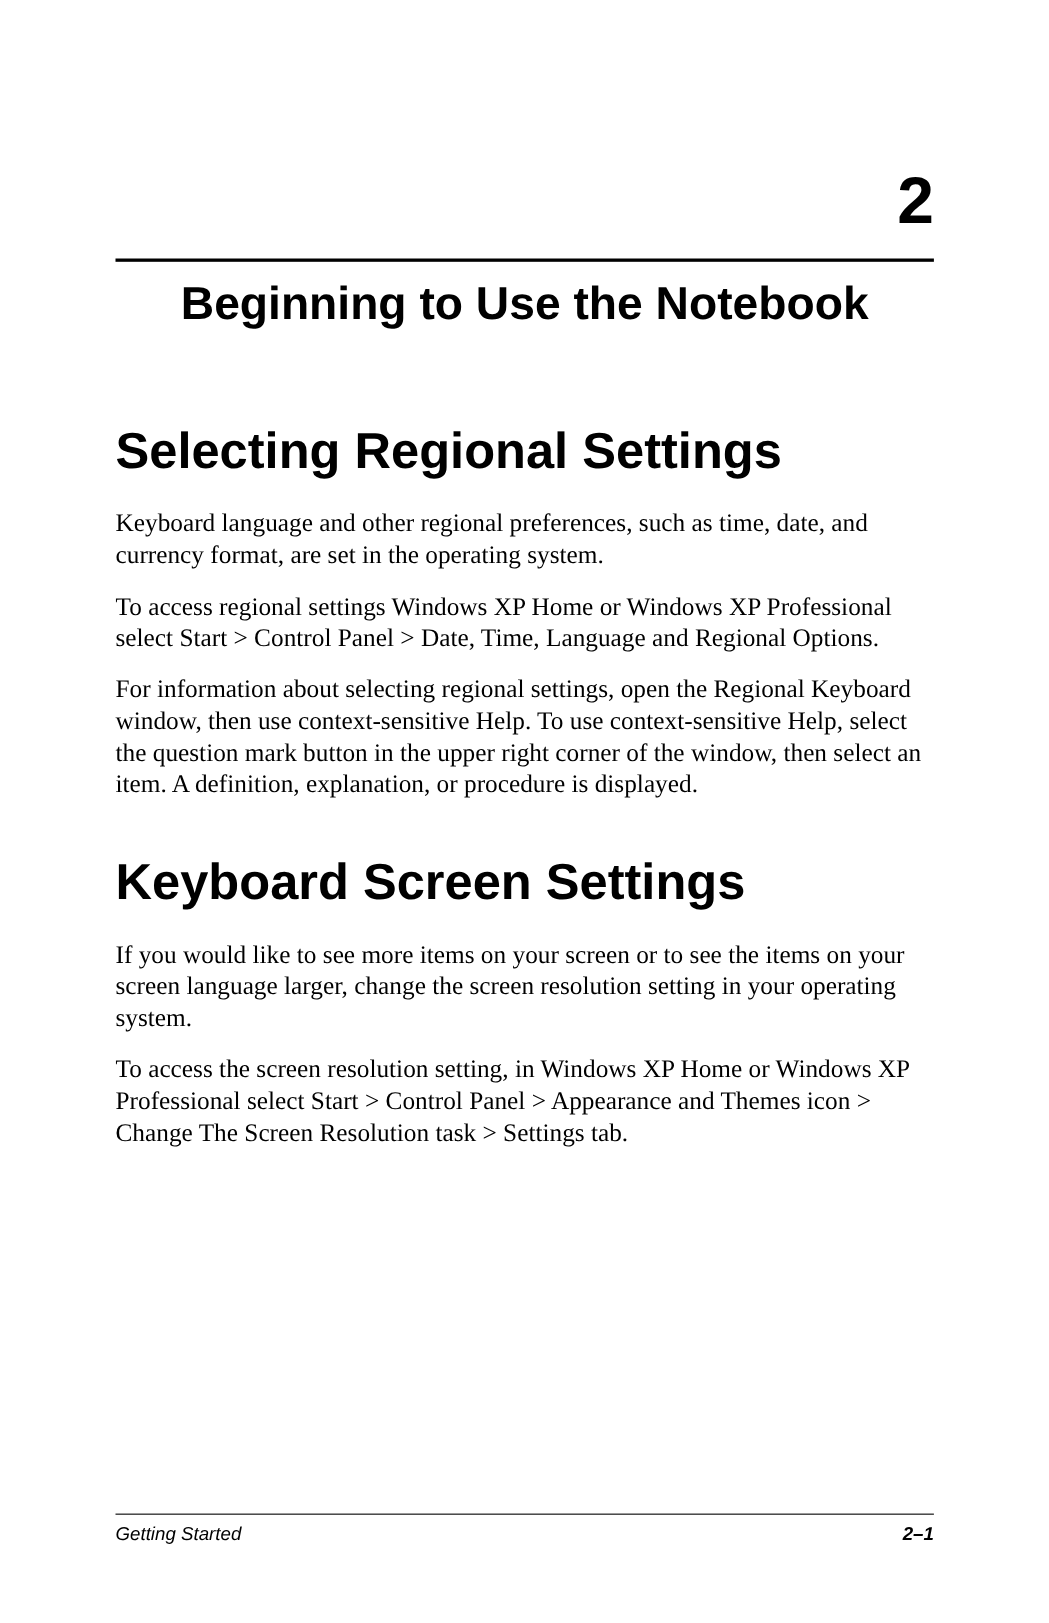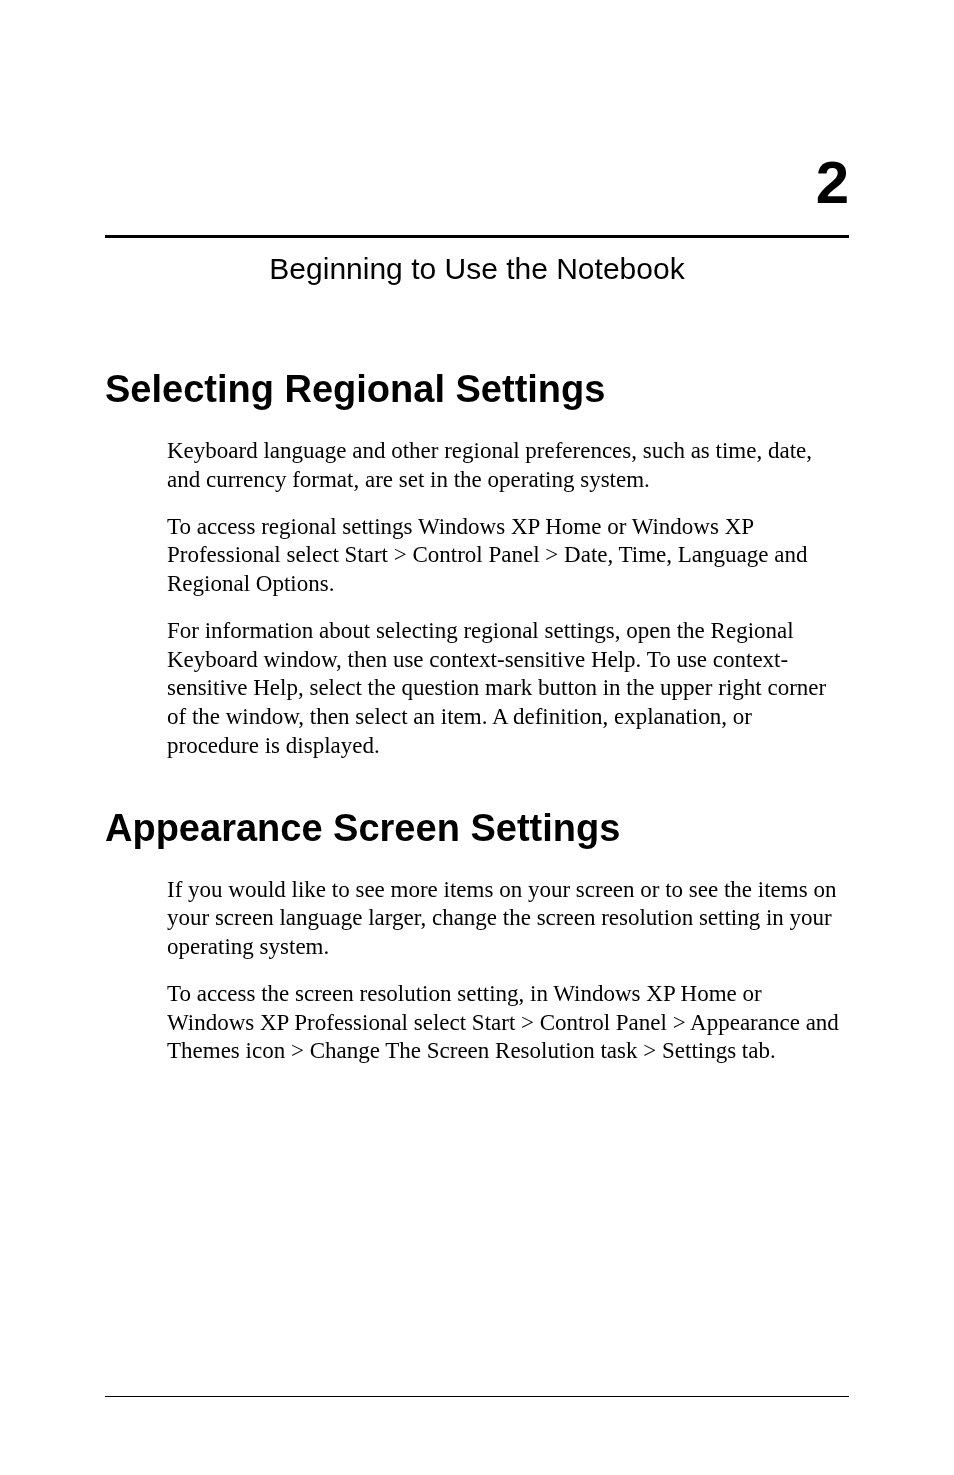--- a/index.html
+++ b/index.html
@@ -23,35 +23,34 @@
       text-align: right;
       margin-bottom: 18px;
     }
     .divider-heavy {
       border: none;
       border-top: 3px solid #000;
       margin-bottom: 14px;
     }
     .chapter-title {
       font-family: Arial, Helvetica, sans-serif;
-      font-weight: normal;
-      font-size: 30px;
+      font-weight: bold;
+      font-size: 42px;
       text-align: center;
       margin-bottom: 82px;
     }
     .section-heading {
       font-family: Arial, Helvetica, sans-serif;
       font-weight: bold;
-      font-size: 38px;
+      font-size: 46px;
       margin-bottom: 26px;
     }
     .body-para {
       font-size: 23px;
       line-height: 1.25;
-      margin-left: 62px;
       margin-bottom: 18px;
     }
     .section-gap {
       height: 28px;
     }
     .footer {
       position: absolute;
       left: 105px;
       right: 105px;
       bottom: 70px;
@@ -82,19 +81,23 @@
 <hr class="divider-heavy">
 <div class="chapter-title">Beginning to Use the Notebook</div>
 
 <div class="section-heading">Selecting Regional Settings</div>
 <p class="body-para">Keyboard language and other regional preferences, such as time, date, and currency format, are set in the operating system.</p>
 <p class="body-para">To access regional settings Windows XP Home or Windows XP Professional select Start &gt; Control Panel &gt; Date, Time, Language and Regional Options.</p>
 <p class="body-para">For information about selecting regional settings, open the Regional Keyboard window, then use context-sensitive Help. To use context-sensitive Help, select the question mark button in the upper right corner of the window, then select an item. A definition, explanation, or procedure is displayed.</p>
 
 <div class="section-gap"></div>
 
-<div class="section-heading">Appearance Screen Settings</div>
+<div class="section-heading">Keyboard Screen Settings</div>
 <p class="body-para">If you would like to see more items on your screen or to see the items on your screen language larger, change the screen resolution setting in your operating system.</p>
 <p class="body-para">To access the screen resolution setting, in Windows XP Home or Windows XP Professional select Start &gt; Control Panel &gt; Appearance and Themes icon &gt; Change The Screen Resolution task &gt; Settings tab.</p>
 
 <div class="footer">
   <hr class="footer-rule">
+  <div class="footer-row">
+    <span class="footer-left">Getting Started</span>
+    <span class="footer-right">2–1</span>
+  </div>
 </div>
 
 </body></html>

